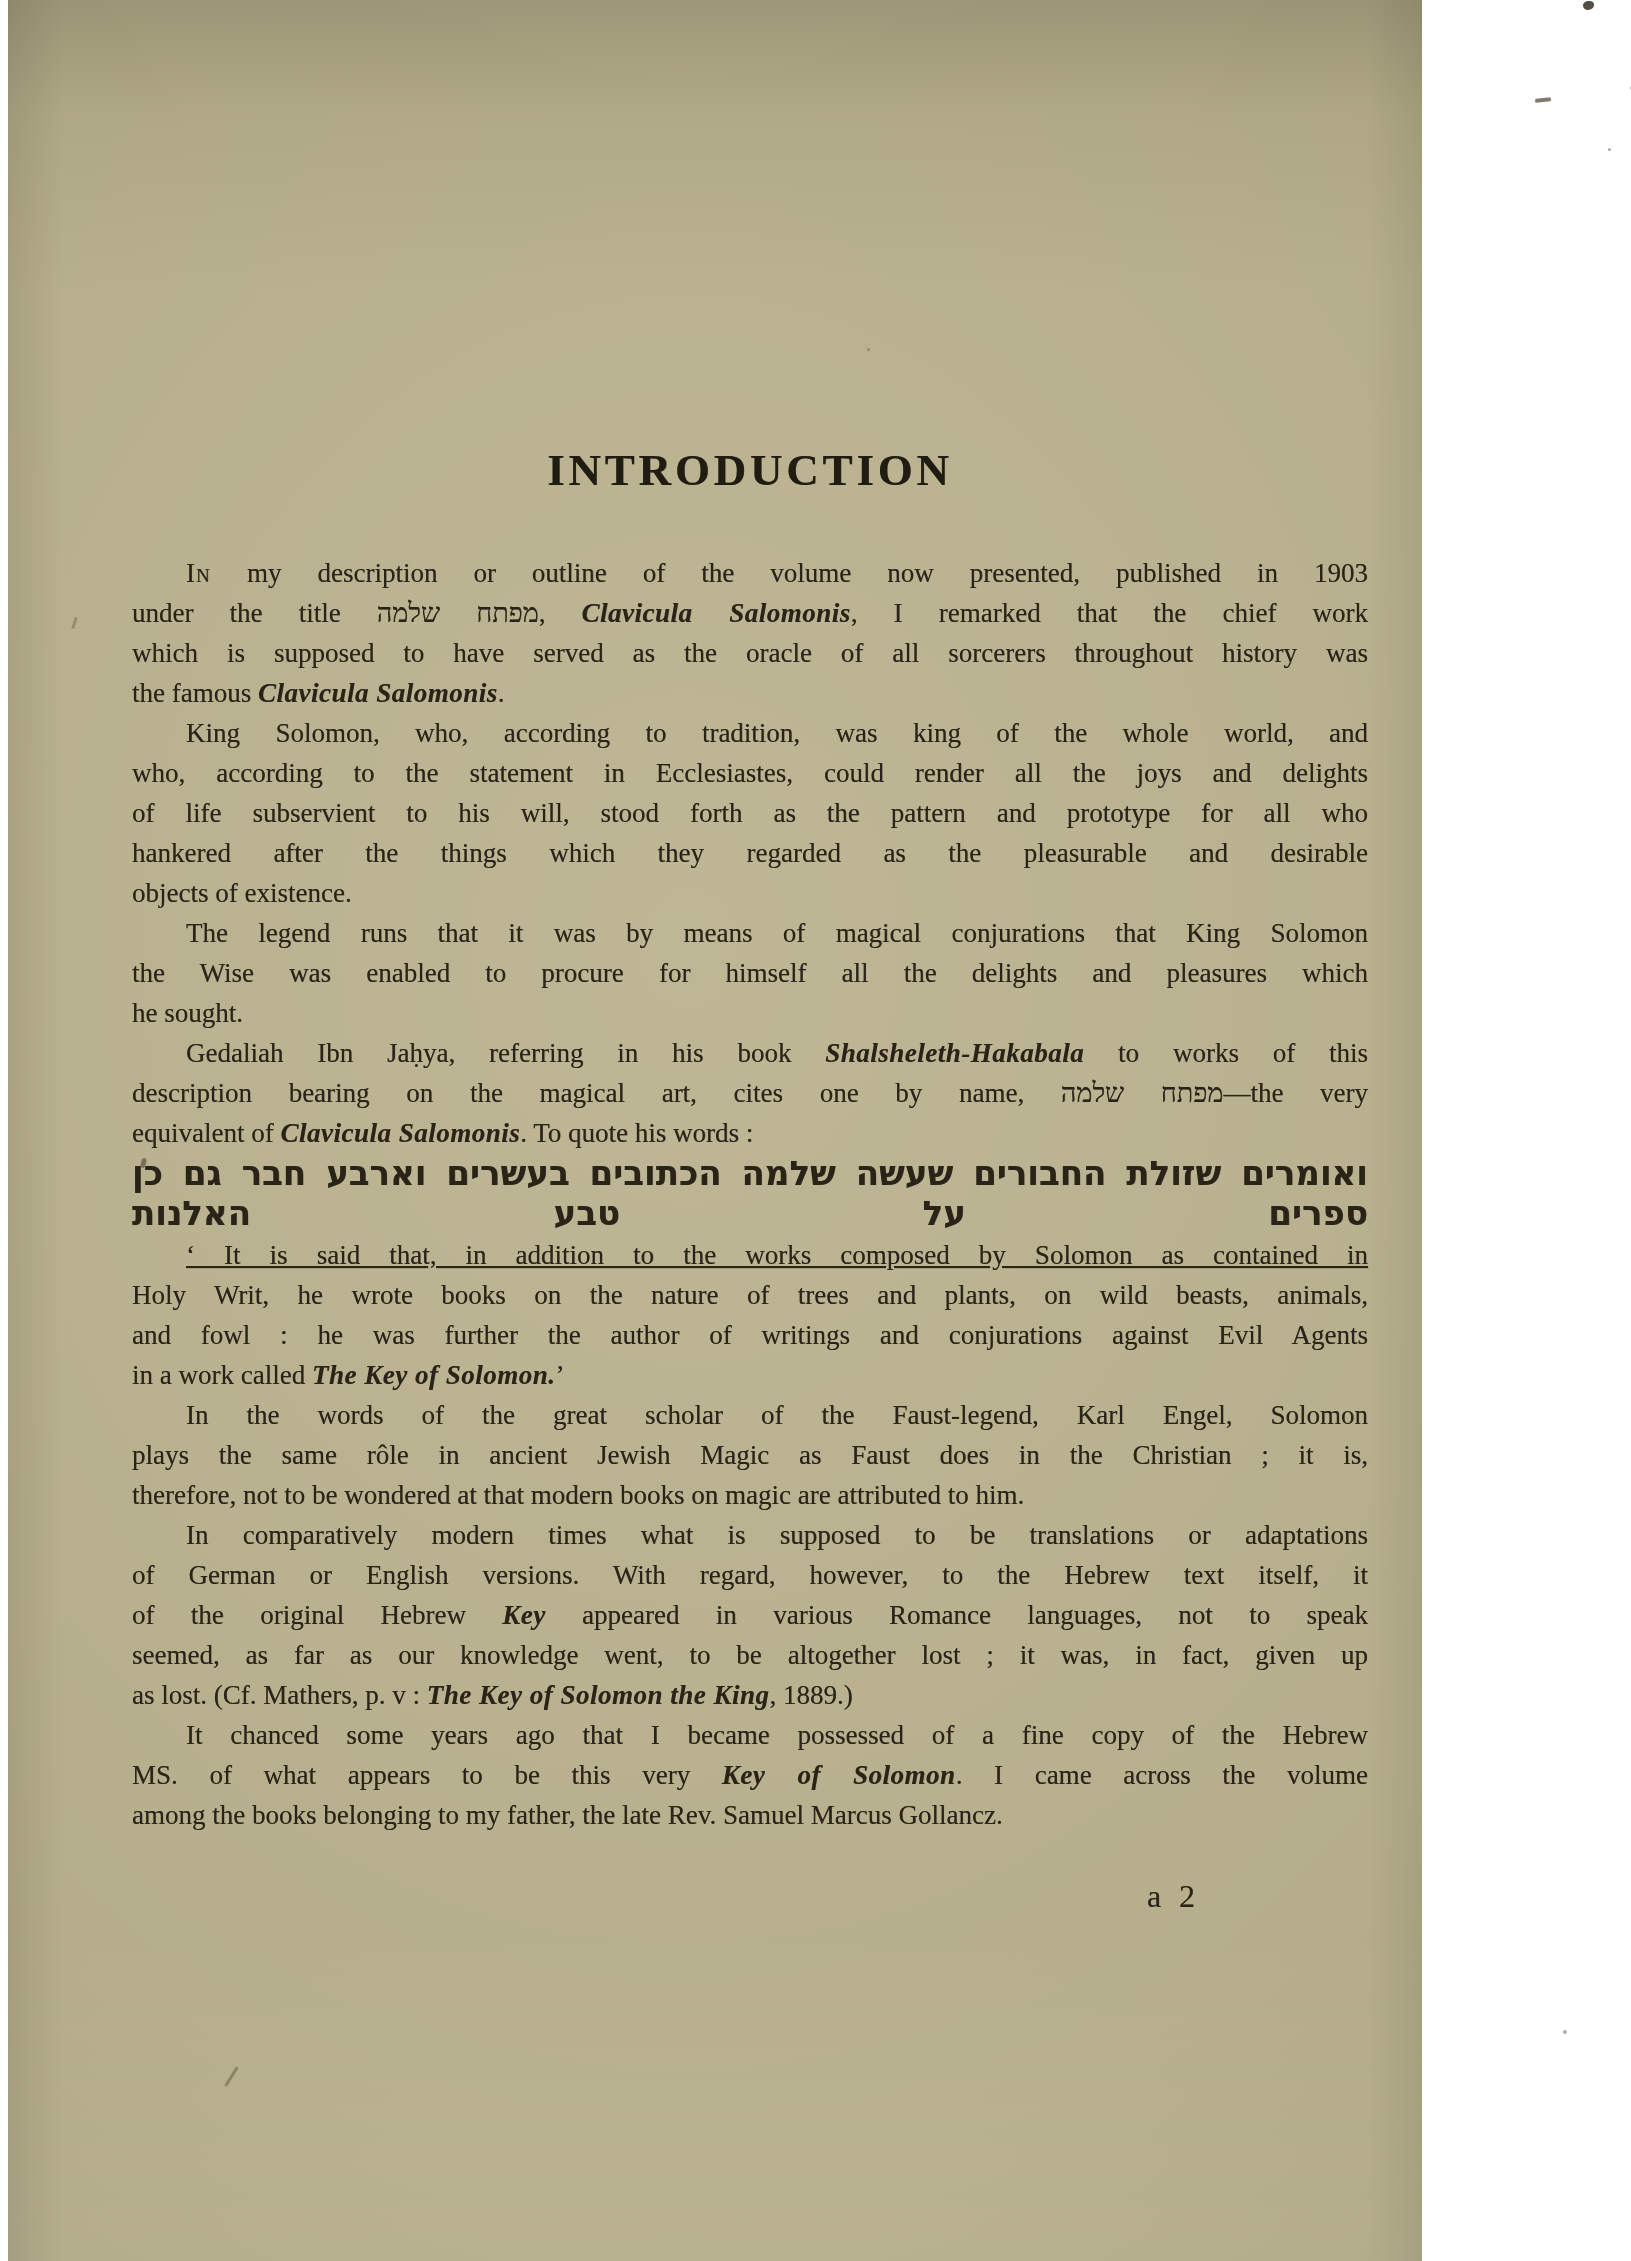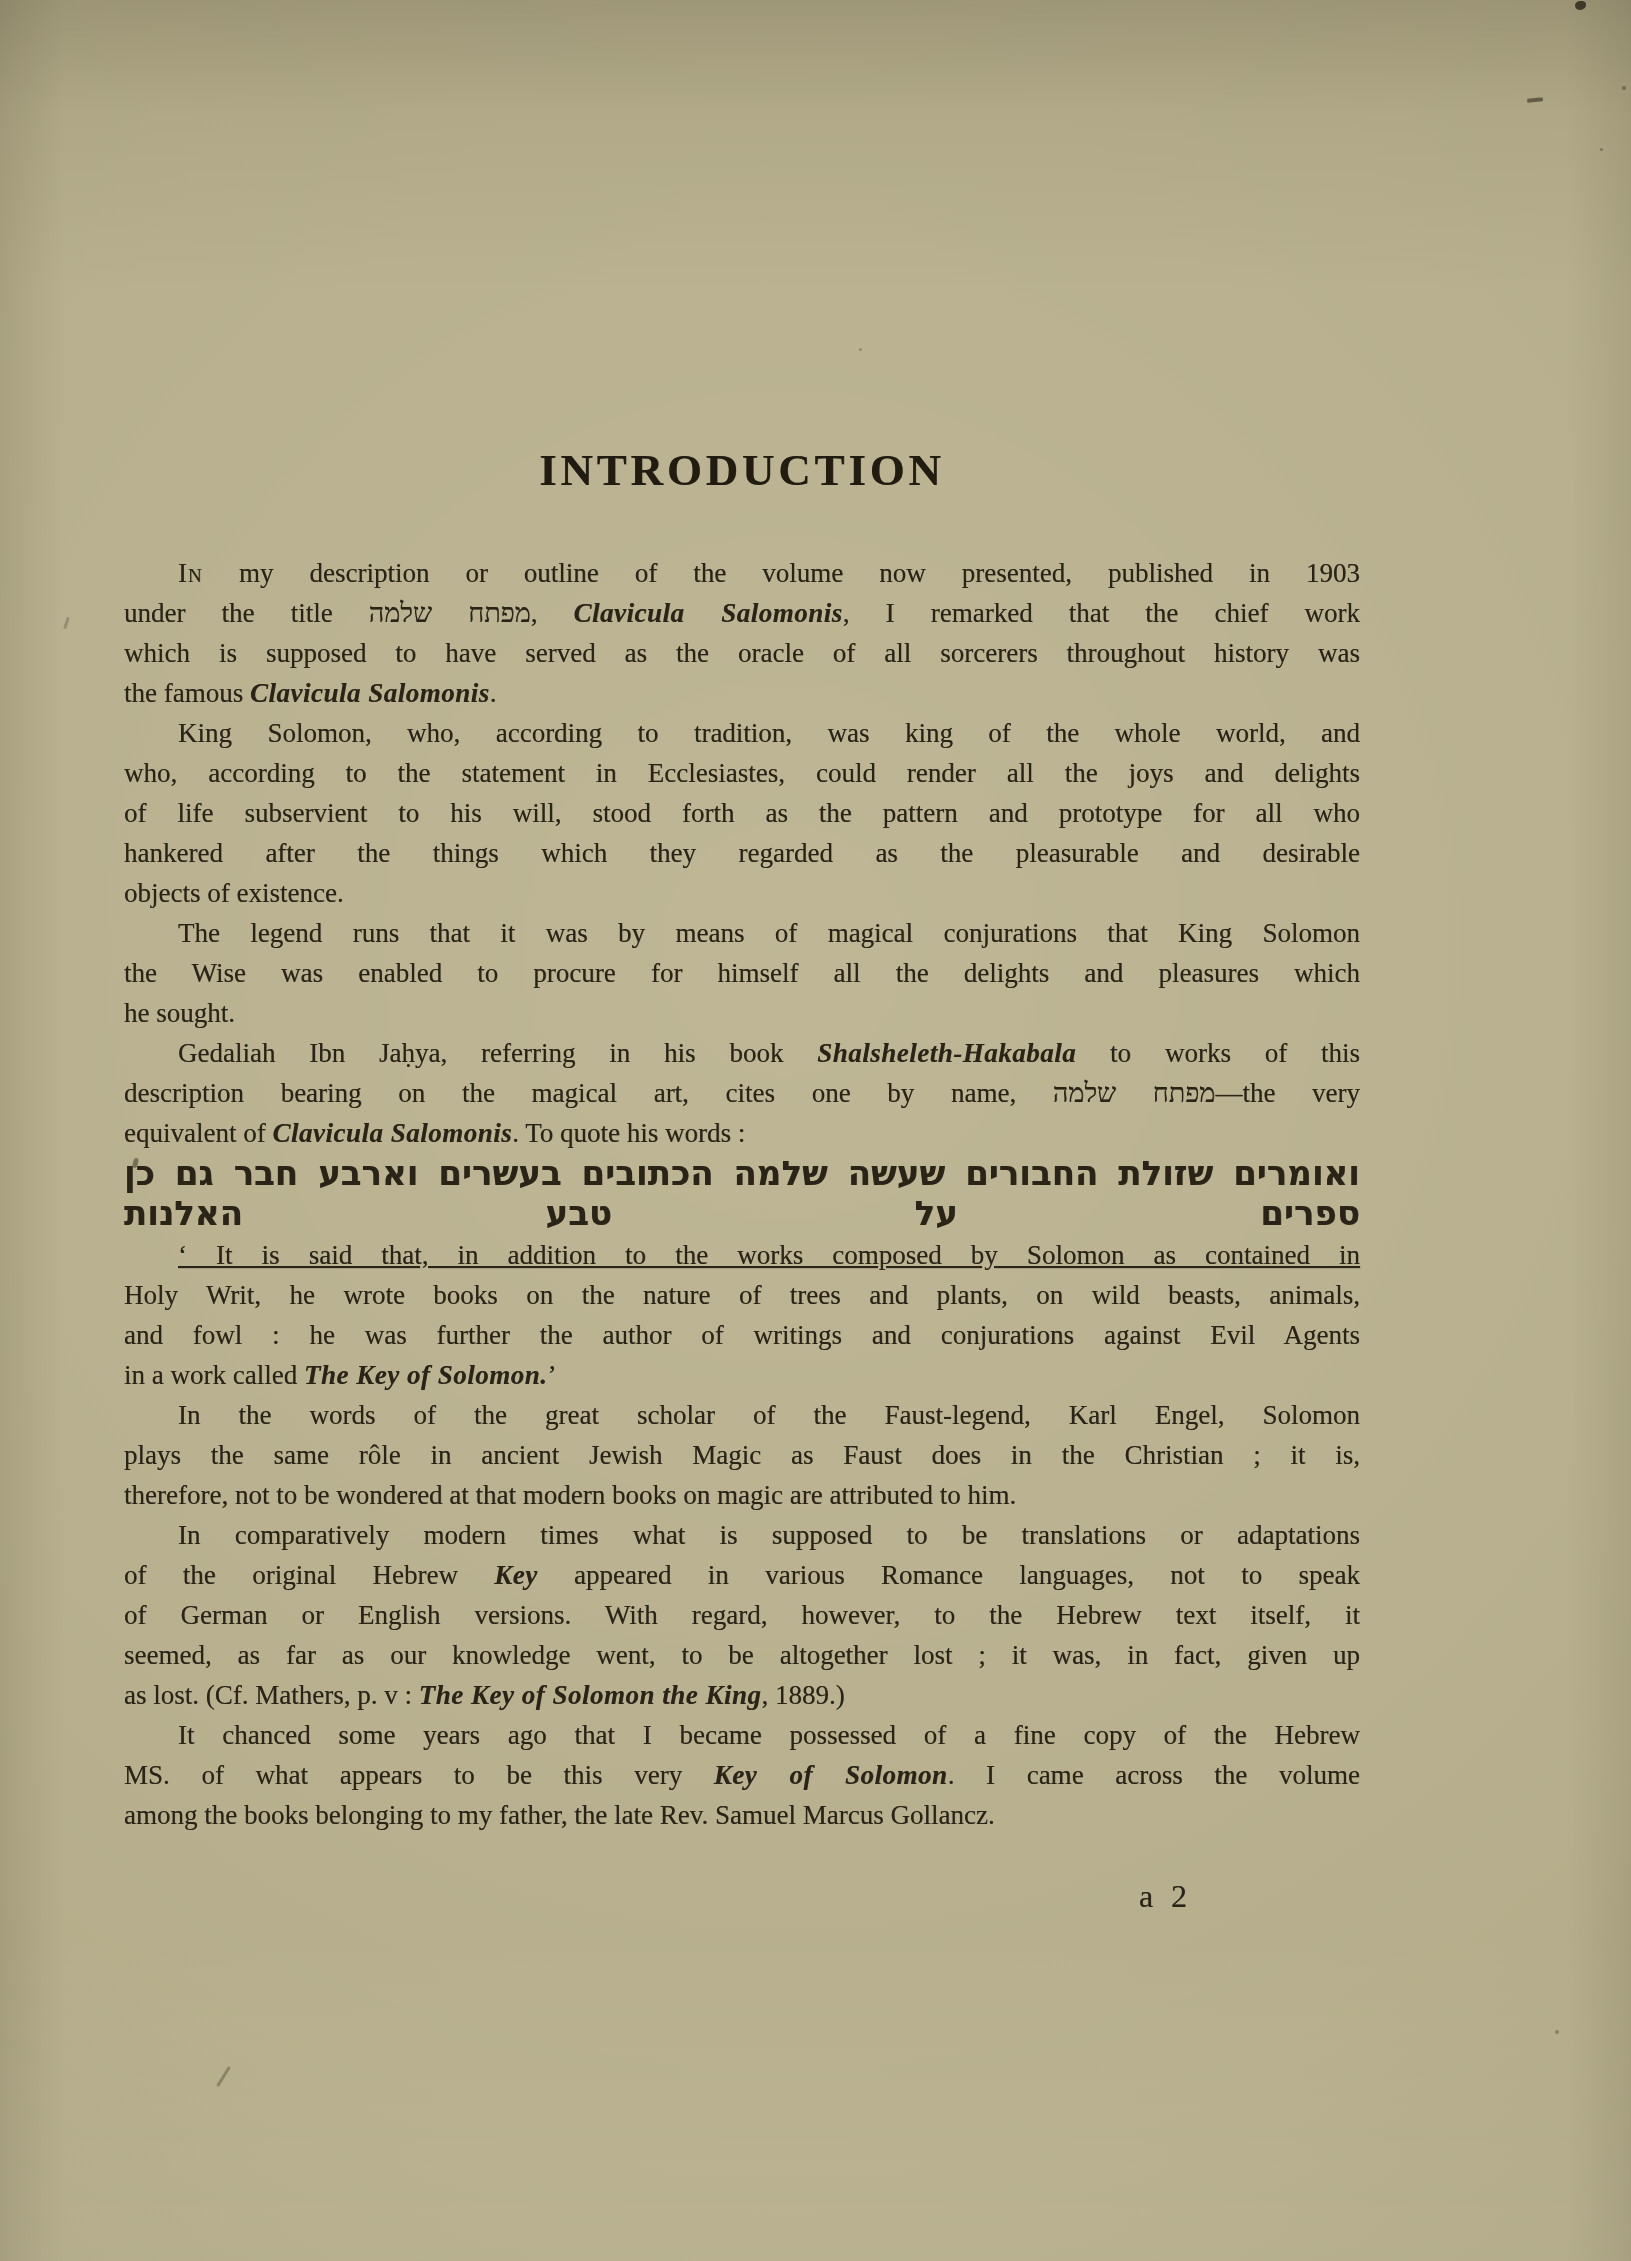--- a/index.html
+++ b/index.html
@@ -5,21 +5,21 @@
   :root{
     --paper:#b2aa87;
     --paper_dark:#9c9374;
     --paper_light:#c1b996;
     --ink:#2a2418;
     --title_ink:#211c11;
   }
   html,body{margin:0;padding:0;}
   body{width:1631px;height:2261px;overflow:hidden;}
   .page{
-    position:absolute;left:0;top:0;width:1631px;height:2261px;
+    position:absolute;left:8px;top:0;width:1414px;height:2261px;
     background-color:var(--paper);
     background-image:
       radial-gradient(ellipse 160% 120% at 48% 42%,
         rgba(255,248,222,0.16) 0%, rgba(255,248,222,0.05) 45%,
         rgba(42,36,18,0.10) 78%, rgba(42,36,18,0.24) 100%),
       linear-gradient(180deg, rgba(40,34,14,0.20) 0%, rgba(40,34,14,0.06) 5%,
         rgba(0,0,0,0) 13%, rgba(0,0,0,0) 85%, rgba(255,250,230,0.07) 100%),
       linear-gradient(90deg, rgba(40,34,14,0.12) 0%, rgba(0,0,0,0) 4%,
         rgba(0,0,0,0) 96%, rgba(40,34,14,0.10) 100%);
     font-family:"Liberation Serif","DejaVu Serif","DejaVu Sans",serif;
@@ -99,22 +99,22 @@
     <div class="ln j ind gapt">‘ It is said that, in addition to the works composed by Solomon as contained in</div>
     <div class="ln j">Holy Writ, he wrote books on the nature of trees and plants, on wild beasts, animals,</div>
     <div class="ln j">and fowl : he was further the author of writings and conjurations against Evil Agents</div>
     <div class="ln">in a work called <i>The Key of Solomon.</i>’</div>
 
     <div class="ln j ind">In the words of the great scholar of the Faust-legend, Karl Engel, Solomon</div>
     <div class="ln j">plays the same rôle in ancient Jewish Magic as Faust does in the Christian ; it is,</div>
     <div class="ln">therefore, not to be wondered at that modern books on magic are attributed to him.</div>
 
     <div class="ln j ind">In comparatively modern times what is supposed to be translations or adaptations</div>
+    <div class="ln j">of German or English versions.  With regard, however, to the Hebrew text itself, it</div>
     <div class="ln j">of the original Hebrew <i>Key</i> appeared in various Romance languages, not to speak</div>
-    <div class="ln j">of German or English versions.  With regard, however, to the Hebrew text itself, it</div>
     <div class="ln j">seemed, as far as our knowledge went, to be altogether lost ; it was, in fact, given up</div>
     <div class="ln">as lost.  (Cf. Mathers, p. v : <i>The Key of Solomon the King</i>, 1889.)</div>
 
     <div class="ln j ind">It chanced some years ago that I became possessed of a fine copy of the Hebrew</div>
     <div class="ln j">MS. of what appears to be this very <i>Key of Solomon</i>.  I came across the volume</div>
     <div class="ln">among the books belonging to my father, the late Rev. Samuel Marcus Gollancz.</div>
   </div>
 
   <div class="sig">a 2</div>
 

